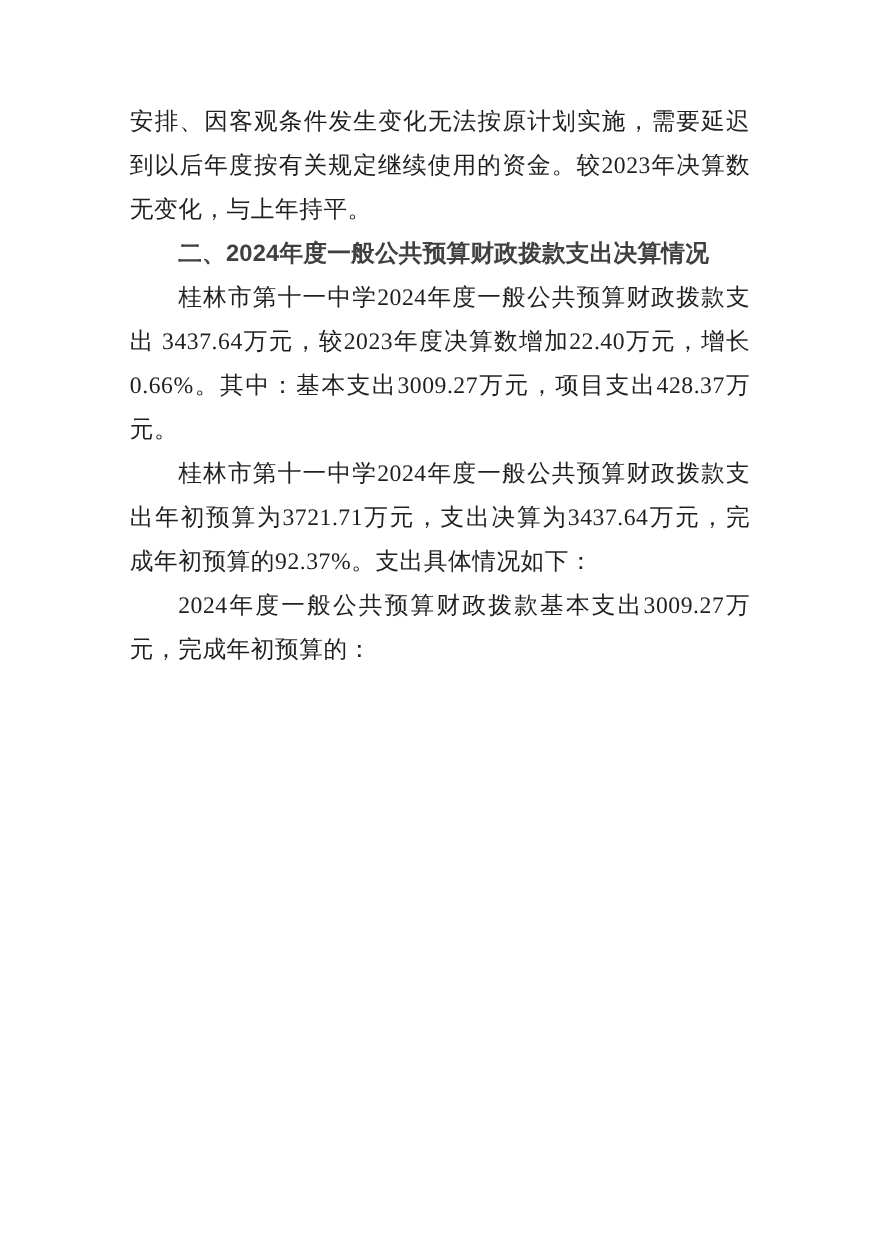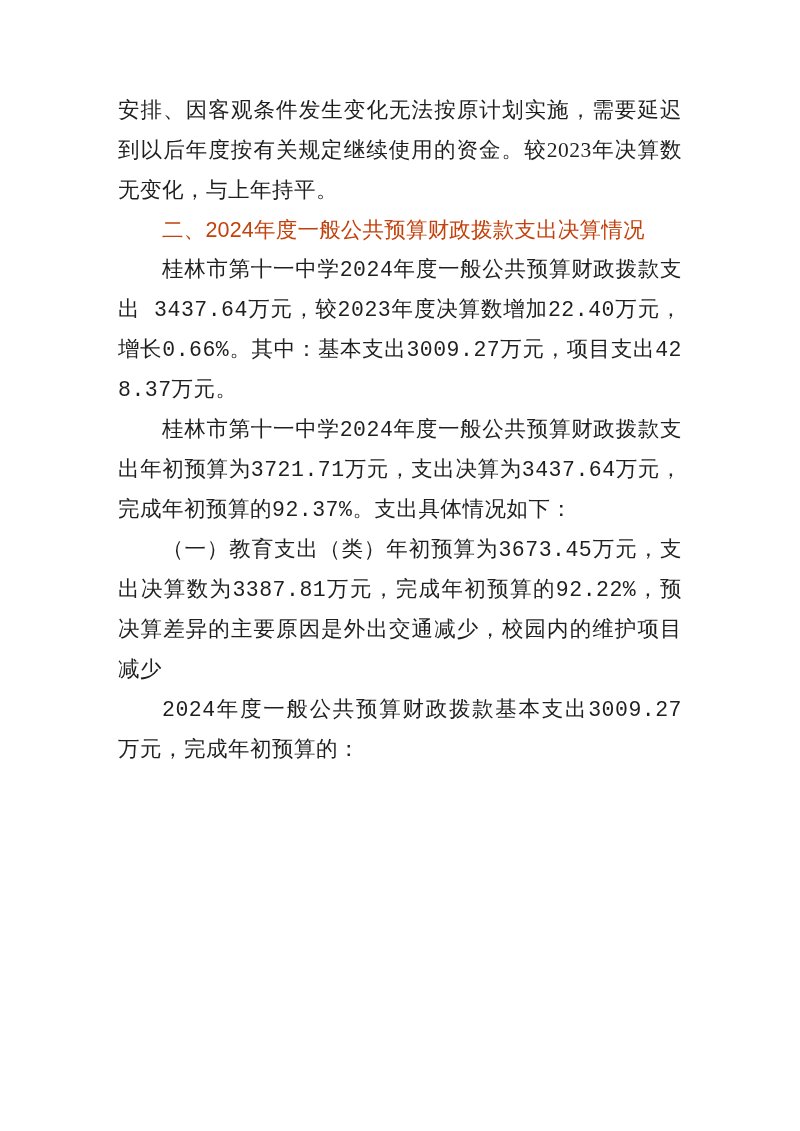--- a/index.html
+++ b/index.html
@@ -27,26 +27,25 @@
     font-size: 21.5px;
     line-height: 40px;
     color: #1f1f1f;
     text-align: justify;
     text-justify: inter-ideograph;
     letter-spacing: 0.5px;
     word-break: break-all;
   }
   .block.indent {
     text-indent: 44px;
-    font-family: Liberation Mono, monospace;
   }
   .block.heading {
     font-family: "Liberation Sans", "DejaVu Sans", sans-serif;
-    font-weight: 400;
-    color: #c2410c;
+    font-weight: 700;
+    color: #404040;
     letter-spacing: 0.2px;
   }
   .footer {
     position: absolute;
     left: 142px;
     top: 1018px;
     font-size: 20px;
     line-height: 30px;
     color: #2a2a2a;
     font-family: "Liberation Serif", "DejaVu Serif", serif;
@@ -55,17 +54,16 @@
 </style>
 </head>
 <body>
 
 <div class="page">
   <div class="content">
     <p class="block">安排、因客观条件发生变化无法按原计划实施，需要延迟到以后年度按有关规定继续使用的资金。较2023年决算数无变化，与上年持平。</p>
     <p class="block heading indent">二、2024年度一般公共预算财政拨款支出决算情况</p>
     <p class="block indent">桂林市第十一中学2024年度一般公共预算财政拨款支出 3437.64万元，较2023年度决算数增加22.40万元，增长0.66%。其中：基本支出3009.27万元，项目支出428.37万元。</p>
     <p class="block indent">桂林市第十一中学2024年度一般公共预算财政拨款支出年初预算为3721.71万元，支出决算为3437.64万元，完成年初预算的92.37%。支出具体情况如下：</p>
-    <p class="block indent">（一）教育支出（类）年初预算为3673.45万元，支出决算数为3387.81万元，完成年初预算的92.22%，预决算差异的主要原因是外出交通减少，校园内的维护项目减少</p>
     <p class="block indent">2024年度一般公共预算财政拨款基本支出3009.27万元，完成年初预算的：</p>
   </div>
   <div class="footer">—8—</div>
 </div>
 
 </body></html>

